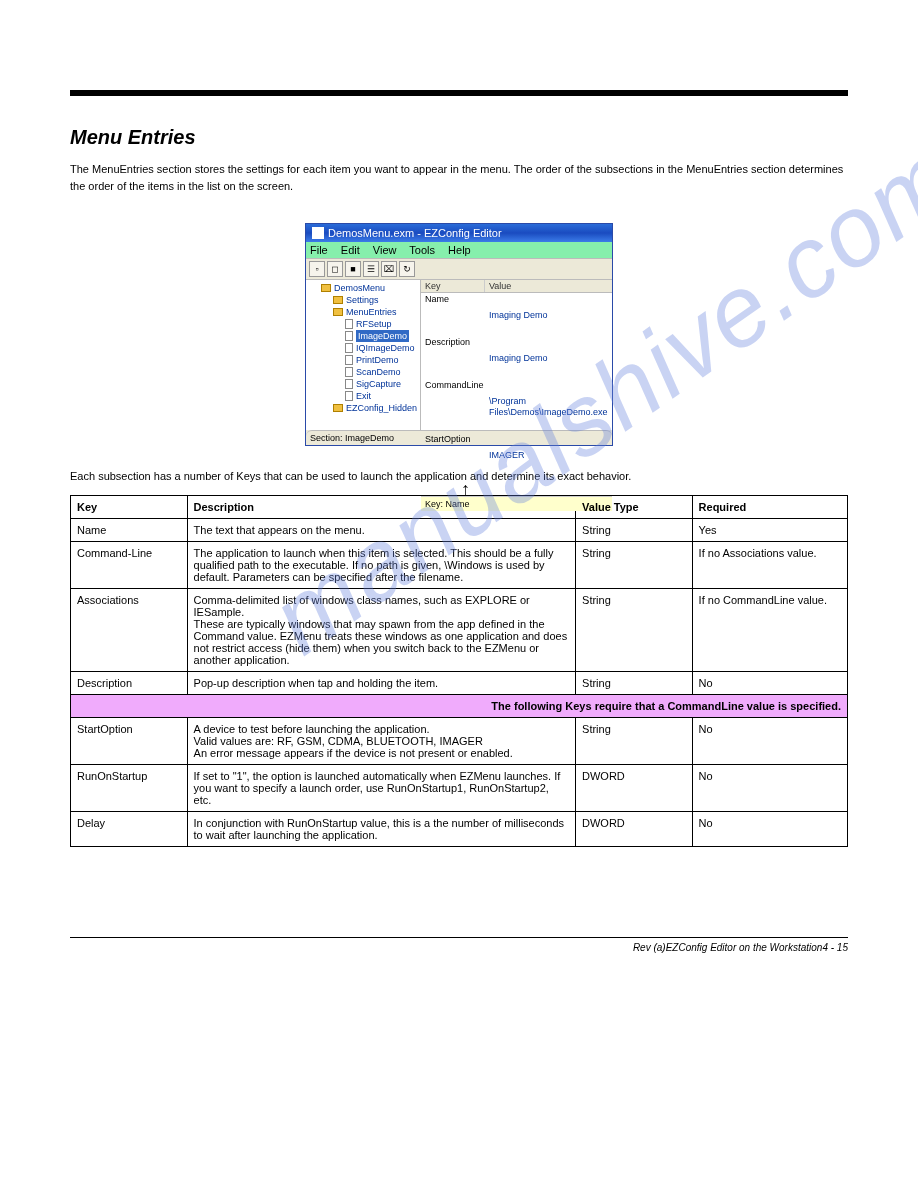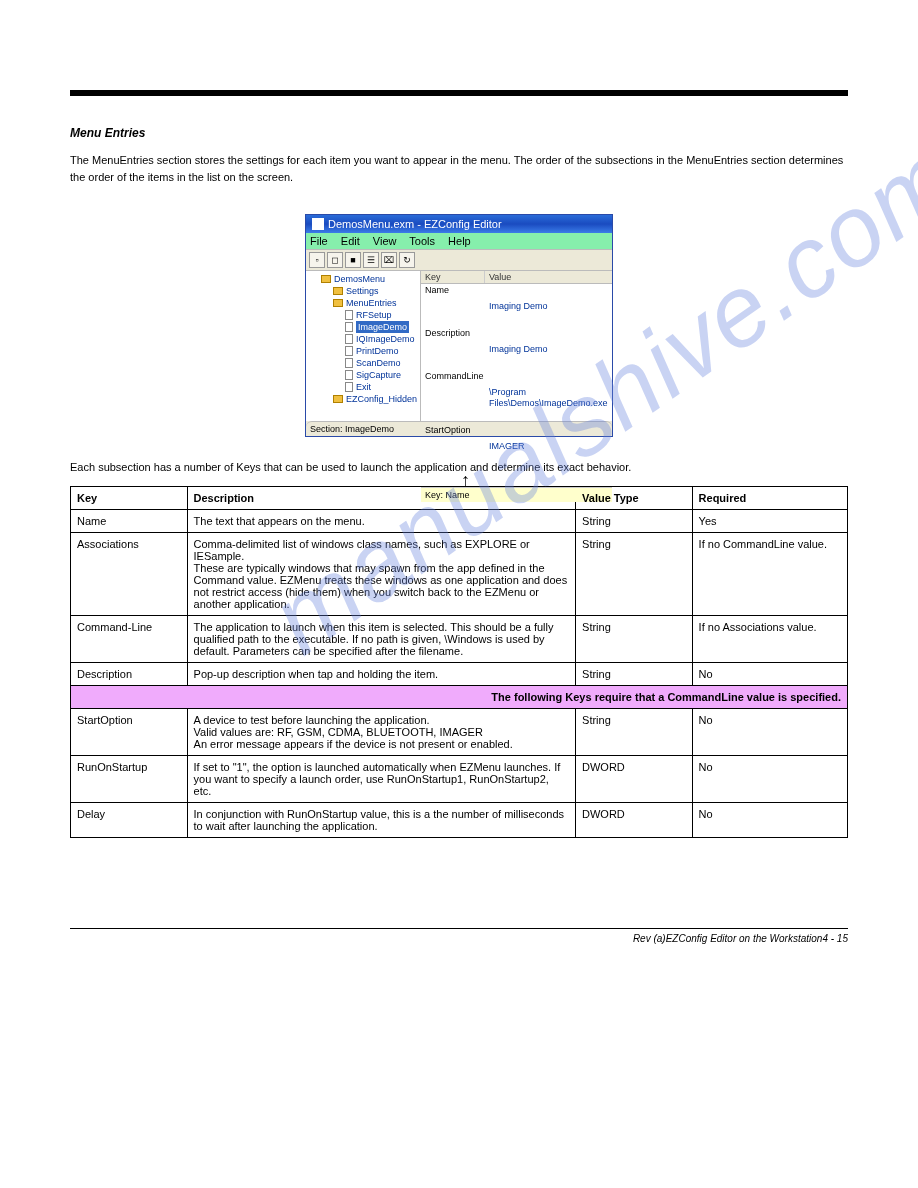--- a/index.html
+++ b/index.html
@@ -10,21 +10,21 @@
     margin: 0 auto;
     padding: 40px 70px 40px 70px;
     font-size: 11px;
     color: #000;
   }
   .top-rule {
     border-top: 6px solid #000;
     margin: 50px 0 30px 0;
   }
   h2.section-title {
-    font-size: 12px;
+    font-size: 20px;
     font-weight: bold;
     font-style: italic;
     margin-bottom: 12px;
   }
   p.intro {
     font-size: 11px;
     line-height: 1.5;
     margin-bottom: 29px;
   }
 
@@ -340,31 +340,31 @@
     </tr>
   </thead>
   <tbody id="table-body">
         <tr>
           <td style="white-space: pre-line;">Name</td>
           <td style="white-space: pre-line;">The text that appears on the menu.</td>
           <td style="white-space: pre-line;">String</td>
           <td style="white-space: pre-line;">Yes</td>
         </tr>
         <tr>
+          <td style="white-space: pre-line;">Command-Line</td>
+          <td style="white-space: pre-line;">The application to launch when this item is selected. This should be a fully qualified path to the executable. If no path is given, \Windows is used by default. Parameters can be specified after the filename.</td>
+          <td style="white-space: pre-line;">String</td>
+          <td style="white-space: pre-line;">If no Associations value.</td>
+        </tr>
+        <tr>
           <td style="white-space: pre-line;">Associations</td>
           <td style="white-space: pre-line;">Comma-delimited list of windows class names, such as EXPLORE or IESample.
 These are typically windows that may spawn from the app defined in the Command value. EZMenu treats these windows as one application and does not restrict access (hide them) when you switch back to the EZMenu or another application.</td>
           <td style="white-space: pre-line;">String</td>
           <td style="white-space: pre-line;">If no CommandLine value.</td>
-        </tr>
-        <tr>
-          <td style="white-space: pre-line;">Command-Line</td>
-          <td style="white-space: pre-line;">The application to launch when this item is selected. This should be a fully qualified path to the executable. If no path is given, \Windows is used by default. Parameters can be specified after the filename.</td>
-          <td style="white-space: pre-line;">String</td>
-          <td style="white-space: pre-line;">If no Associations value.</td>
         </tr>
         <tr>
           <td style="white-space: pre-line;">Description</td>
           <td style="white-space: pre-line;">Pop-up description when tap and holding the item.</td>
           <td style="white-space: pre-line;">String</td>
           <td style="white-space: pre-line;">No</td>
         </tr>
         <tr>
           <td colspan="4" class="subhead">The following Keys require that a CommandLine value is specified.</td>
         </tr>

